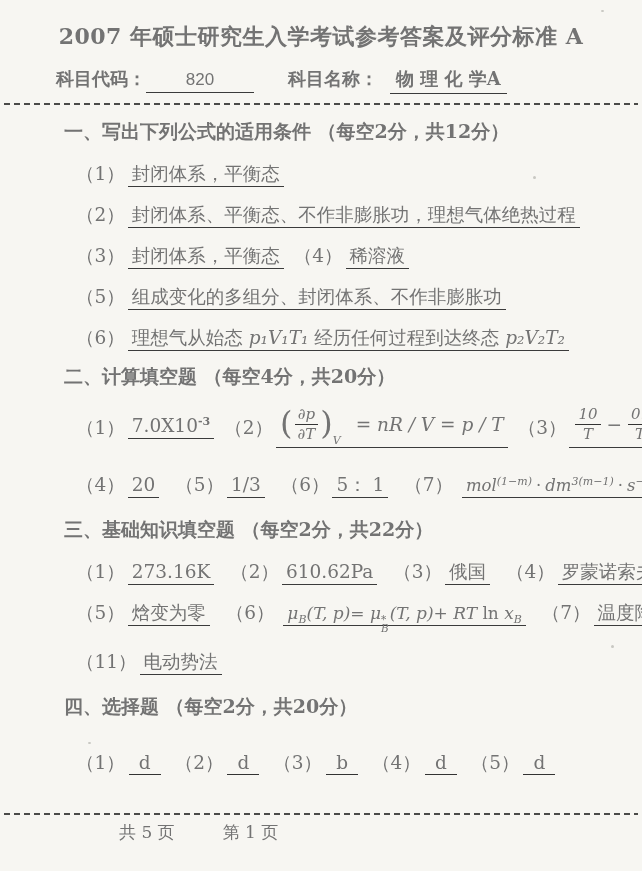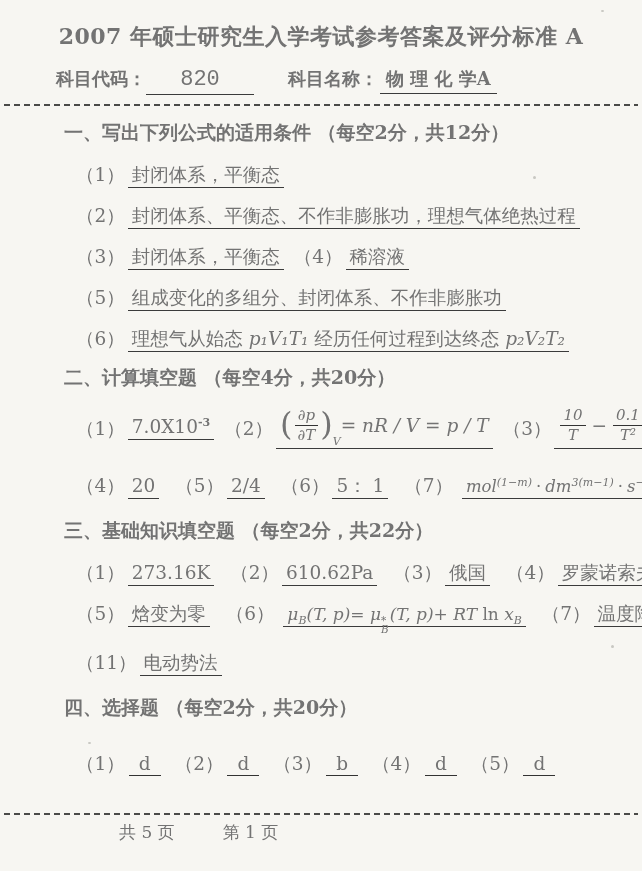--- a/index.html
+++ b/index.html
@@ -25,22 +25,22 @@
     font-size:18px;
     white-space:nowrap;
   }
   .label{font-weight:bold;}
   .uline{
     display:inline-block;
     border-bottom:1.6px solid #3b3b3b;
     padding:0 6px 2px 6px;
     text-align:center;
   }
-  .code-val{min-width:96px;font-family:Liberation Mono, monospace;font-size:22px;}
-  .name-val{min-width:96px;font-weight:bold;margin-left:2px;}
+  .code-val{min-width:96px;font-family:Liberation Sans, sans-serif;font-size:17px;}
+  .name-val{min-width:96px;font-weight:bold;margin-left:12px;}
   .gap{display:inline-block;width:34px;}
   .dashes{
     height:2px;margin:9px 4px 0 4px;
     background-image:repeating-linear-gradient(to right,#4a4a48 0,#4a4a48 6px,transparent 6px,transparent 10px);
   }
   .sec-h{
     margin:14px 0 0 64px;
     font-size:19px;
     font-weight:bold;
     white-space:nowrap;
@@ -61,21 +61,21 @@
   .formula-line{margin-top:8px;height:58px;display:flex;align-items:center;}
   .formula{display:inline-flex;align-items:center;padding-bottom:4px;}
   .frac{
     display:inline-flex;flex-direction:column;align-items:center;
     vertical-align:middle;line-height:1.15;font-size:15px;margin:0 2px;
   }
   .fnum{border-bottom:1.2px solid #333;padding:0 3px 1px 3px;text-align:center;}
   .fden{padding:1px 3px 0 3px;text-align:center;}
   .bigparen{font-size:32px;font-weight:400;font-style:normal;line-height:1;transform:translateY(-2px);}
   .vsub{align-self:flex-end;transform:translateY(4px);font-size:11px;}
-  .rest{margin-left:0;}
+  .rest{margin-left:15px;}
   .op{margin:0 4px;font-style:normal;}
   .supsub{
     display:inline-flex;flex-direction:column;align-items:flex-start;
     line-height:.85;font-size:10.5px;vertical-align:-4px;margin-right:1px;
   }
   .supsub span{font-style:italic;}
   .choice-u{
     display:inline-block;min-width:32px;text-align:center;
     border-bottom:1.8px solid #333;padding-bottom:1px;
     font-family:"DejaVu Serif","Liberation Serif",serif;
@@ -154,21 +154,21 @@
         <span class="op">−</span>
         <span class="frac">
           <span class="fnum">0.1</span>
           <span class="fden">T²</span>
         </span>
     </span>
   </div>
 
   <div class="line">
     <span class="qnum">（4）</span><span class="u">20</span>
-    <span class="qnum after">（5）</span><span class="u">2/4</span>
+    <span class="qnum after">（5）</span><span class="u">1/3</span>
     <span class="qnum after">（6）</span><span class="u">5： 1</span>
     <span class="qnum after">（7）</span>
     <span class="u math" style="font-size:16.5px;"><span>mol</span><sup>(1−m)</sup><span class="op">·</span><span>dm</span><sup>3(m−1)</sup><span class="op">·</span><span>s</span><sup>−1</sup></span>
   </div>
 
   <div class="sec-h" style="margin-top:20px;">三、基础知识填空题 （每空2分，共22分）</div>
 
   <div class="line">
     <span class="qnum">（1）</span><span class="u">273.16K</span>
     <span class="qnum after">（2）</span><span class="u">610.62Pa</span>

